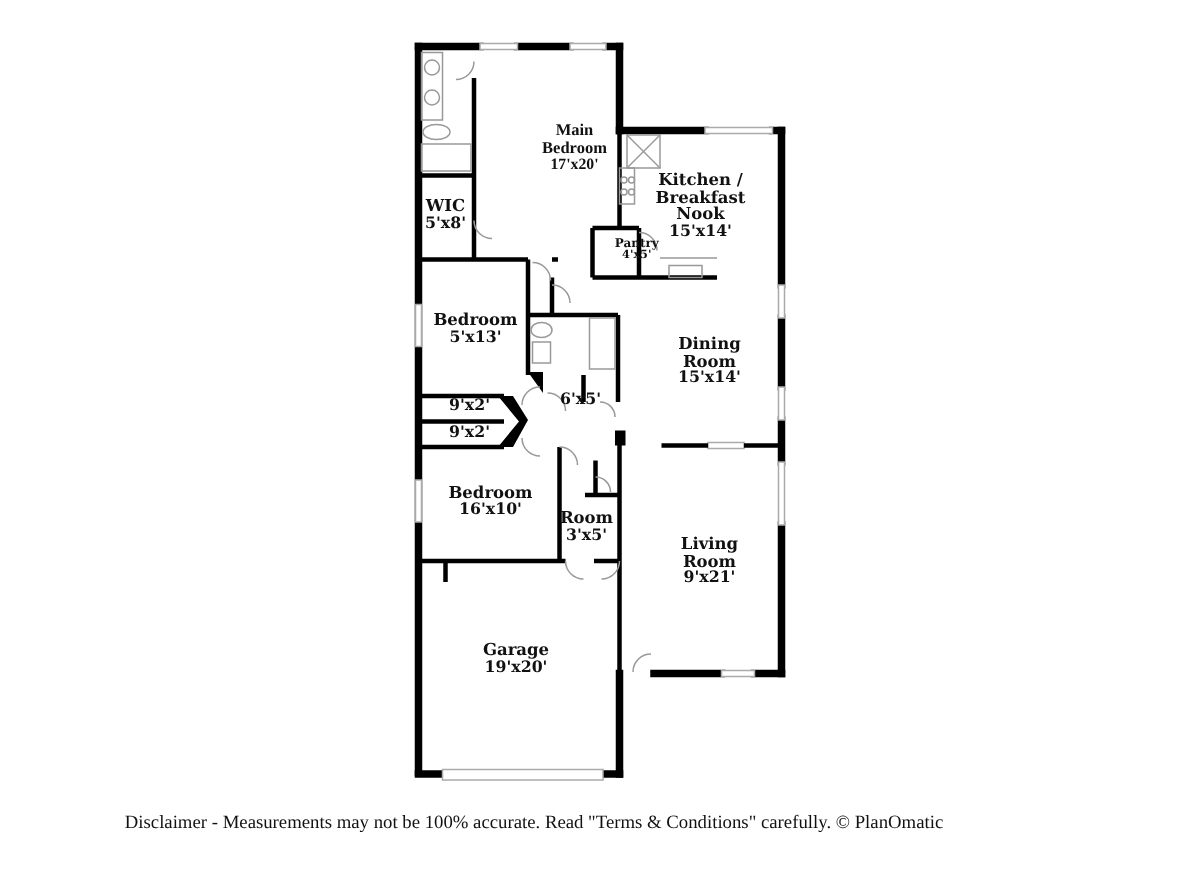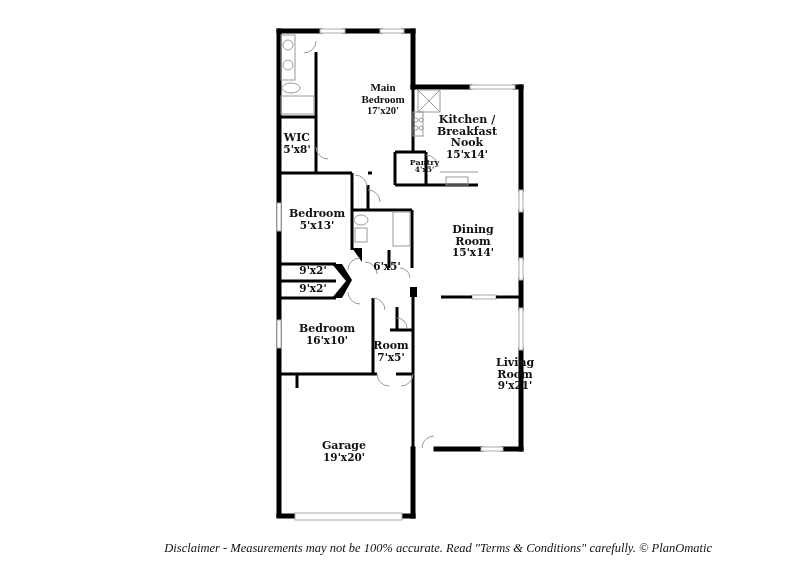--- a/index.html
+++ b/index.html
@@ -3,21 +3,21 @@
 <meta charset="utf-8">
 <style>
   html, body { margin:0; padding:0; background:#ffffff; }
   body { width:800px; height:582px; position:relative; overflow:hidden; font-family:"DejaVu Serif", serif; }
   #plan { position:absolute; left:0; top:0; width:800px; height:582px; }
   .label { position:absolute; text-align:center; font-family:"DejaVu Serif","Liberation Serif",serif; font-weight:bold; color:#111; line-height:1.05; transform:translate(-50%,-50%); white-space:nowrap; }
   .label .name { font-size:11px; display:block; }
   .label .dim { font-size:10.5px; display:block; }
   .label.small .name { font-size:8px; }
   .label.small .dim { font-size:7.5px; }
-  .footer { position:absolute; left:0; width:712px; top:541px; text-align:right; font-family:"Liberation Serif","DejaVu Serif",serif; font-size:12.5px; color:#111;font-style:italic; }
+  .footer { position:absolute; left:0; width:712px; top:541px; text-align:center; font-family:"Liberation Serif","DejaVu Serif",serif; font-size:12.5px; color:#111; }
 </style>
 </head>
 <body>
 
 <svg id="plan" viewBox="0 0 800 582" xmlns="http://www.w3.org/2000/svg">
   <g stroke="#000" stroke-width="5" fill="none" stroke-linecap="square">
 
     <line x1="279" y1="31" x2="279" y2="515"></line>
 
     <line x1="279" y1="31" x2="320" y2="31"></line>
@@ -175,26 +175,26 @@
     </div>
     <div class="label" style="left: 387px; top: 267px;">
       <span class="dim">6'x5'</span>
     </div>
     <div class="label" style="left: 327px; top: 334px;">
       <span class="name">Bedroom</span>
       <span class="dim">16'x10'</span>
     </div>
     <div class="label" style="left: 391px; top: 351px;">
       <span class="name">Room</span>
-      <span class="dim">7'x5'</span>
-    </div>
-    <div class="label" style="left: 473px; top: 374px; margin-left: 42px;">
+      <span class="dim">3'x5'</span>
+    </div>
+    <div class="label" style="left: 473px; top: 374px;">
       <span class="name">Living</span>
       <span class="name">Room</span>
       <span class="dim">9'x21'</span>
     </div>
-    <div class="label" style="left: 344px; top: 439px; margin-top: 12px;">
+    <div class="label" style="left: 344px; top: 439px;">
       <span class="name">Garage</span>
       <span class="dim">19'x20'</span>
     </div>
   </div>
 
 <div class="footer">Disclaimer - Measurements may not be 100% accurate. Read "Terms &amp; Conditions" carefully. © PlanOmatic</div>
 
 </body></html>

